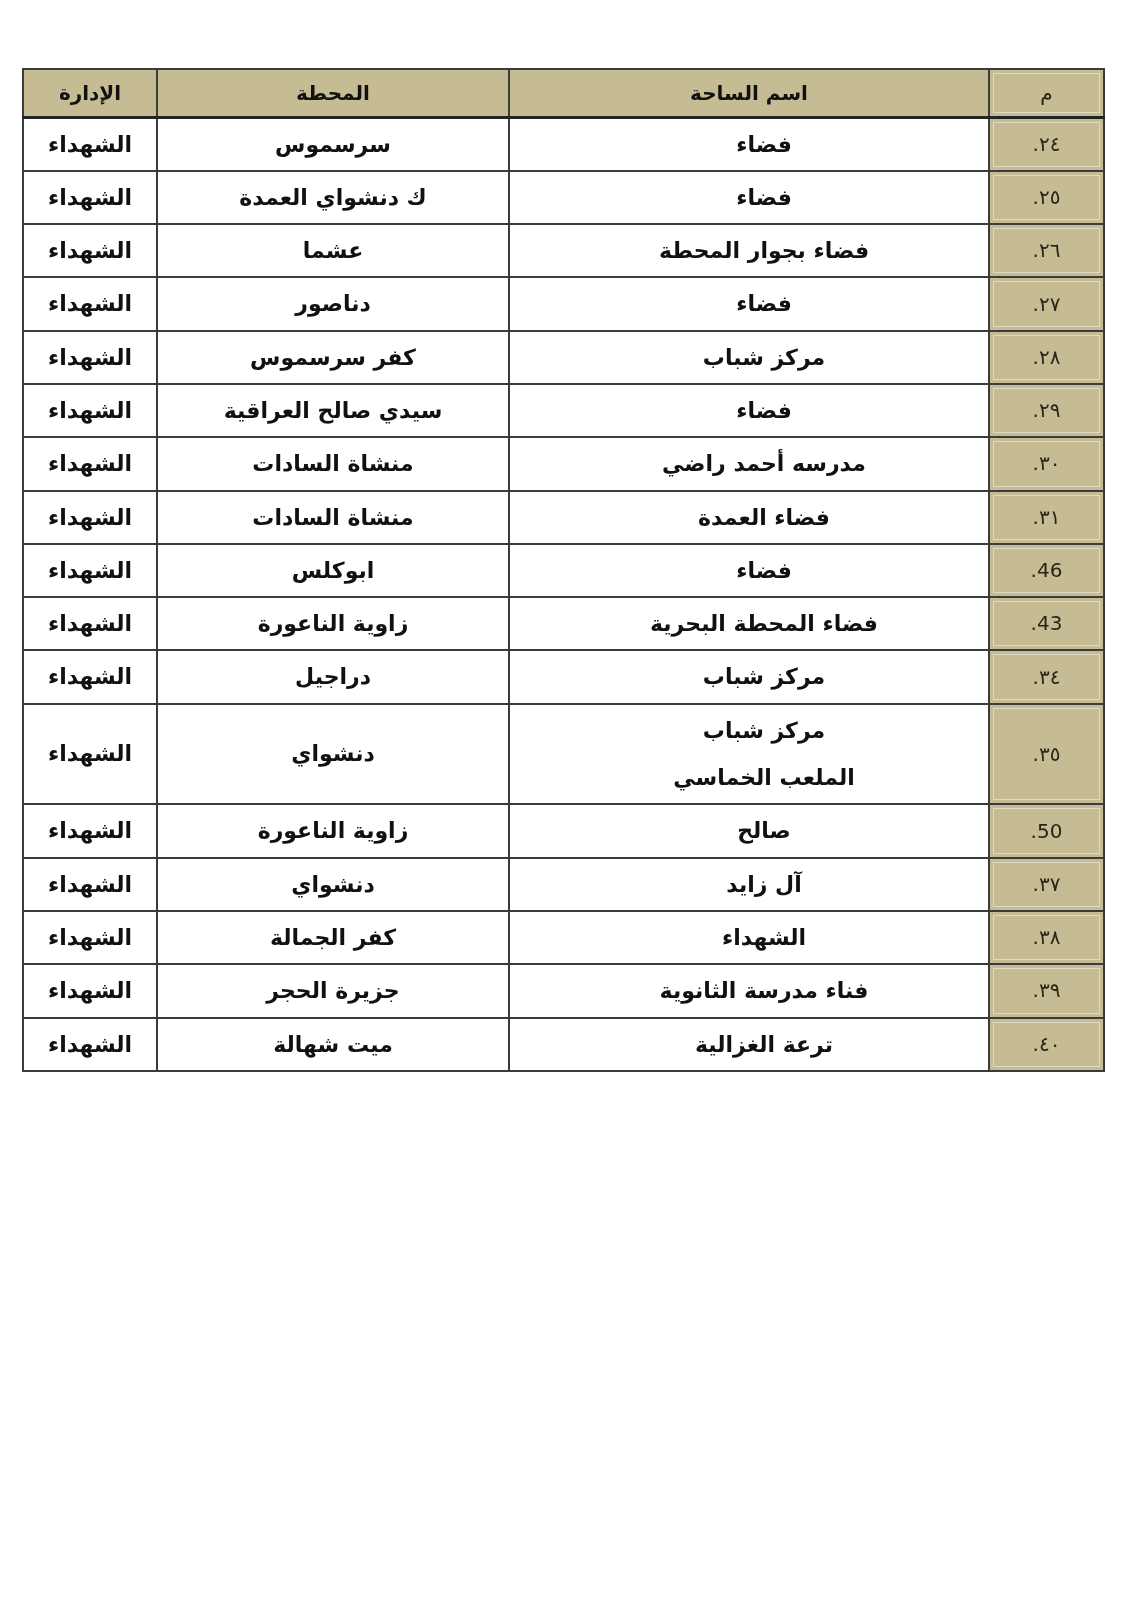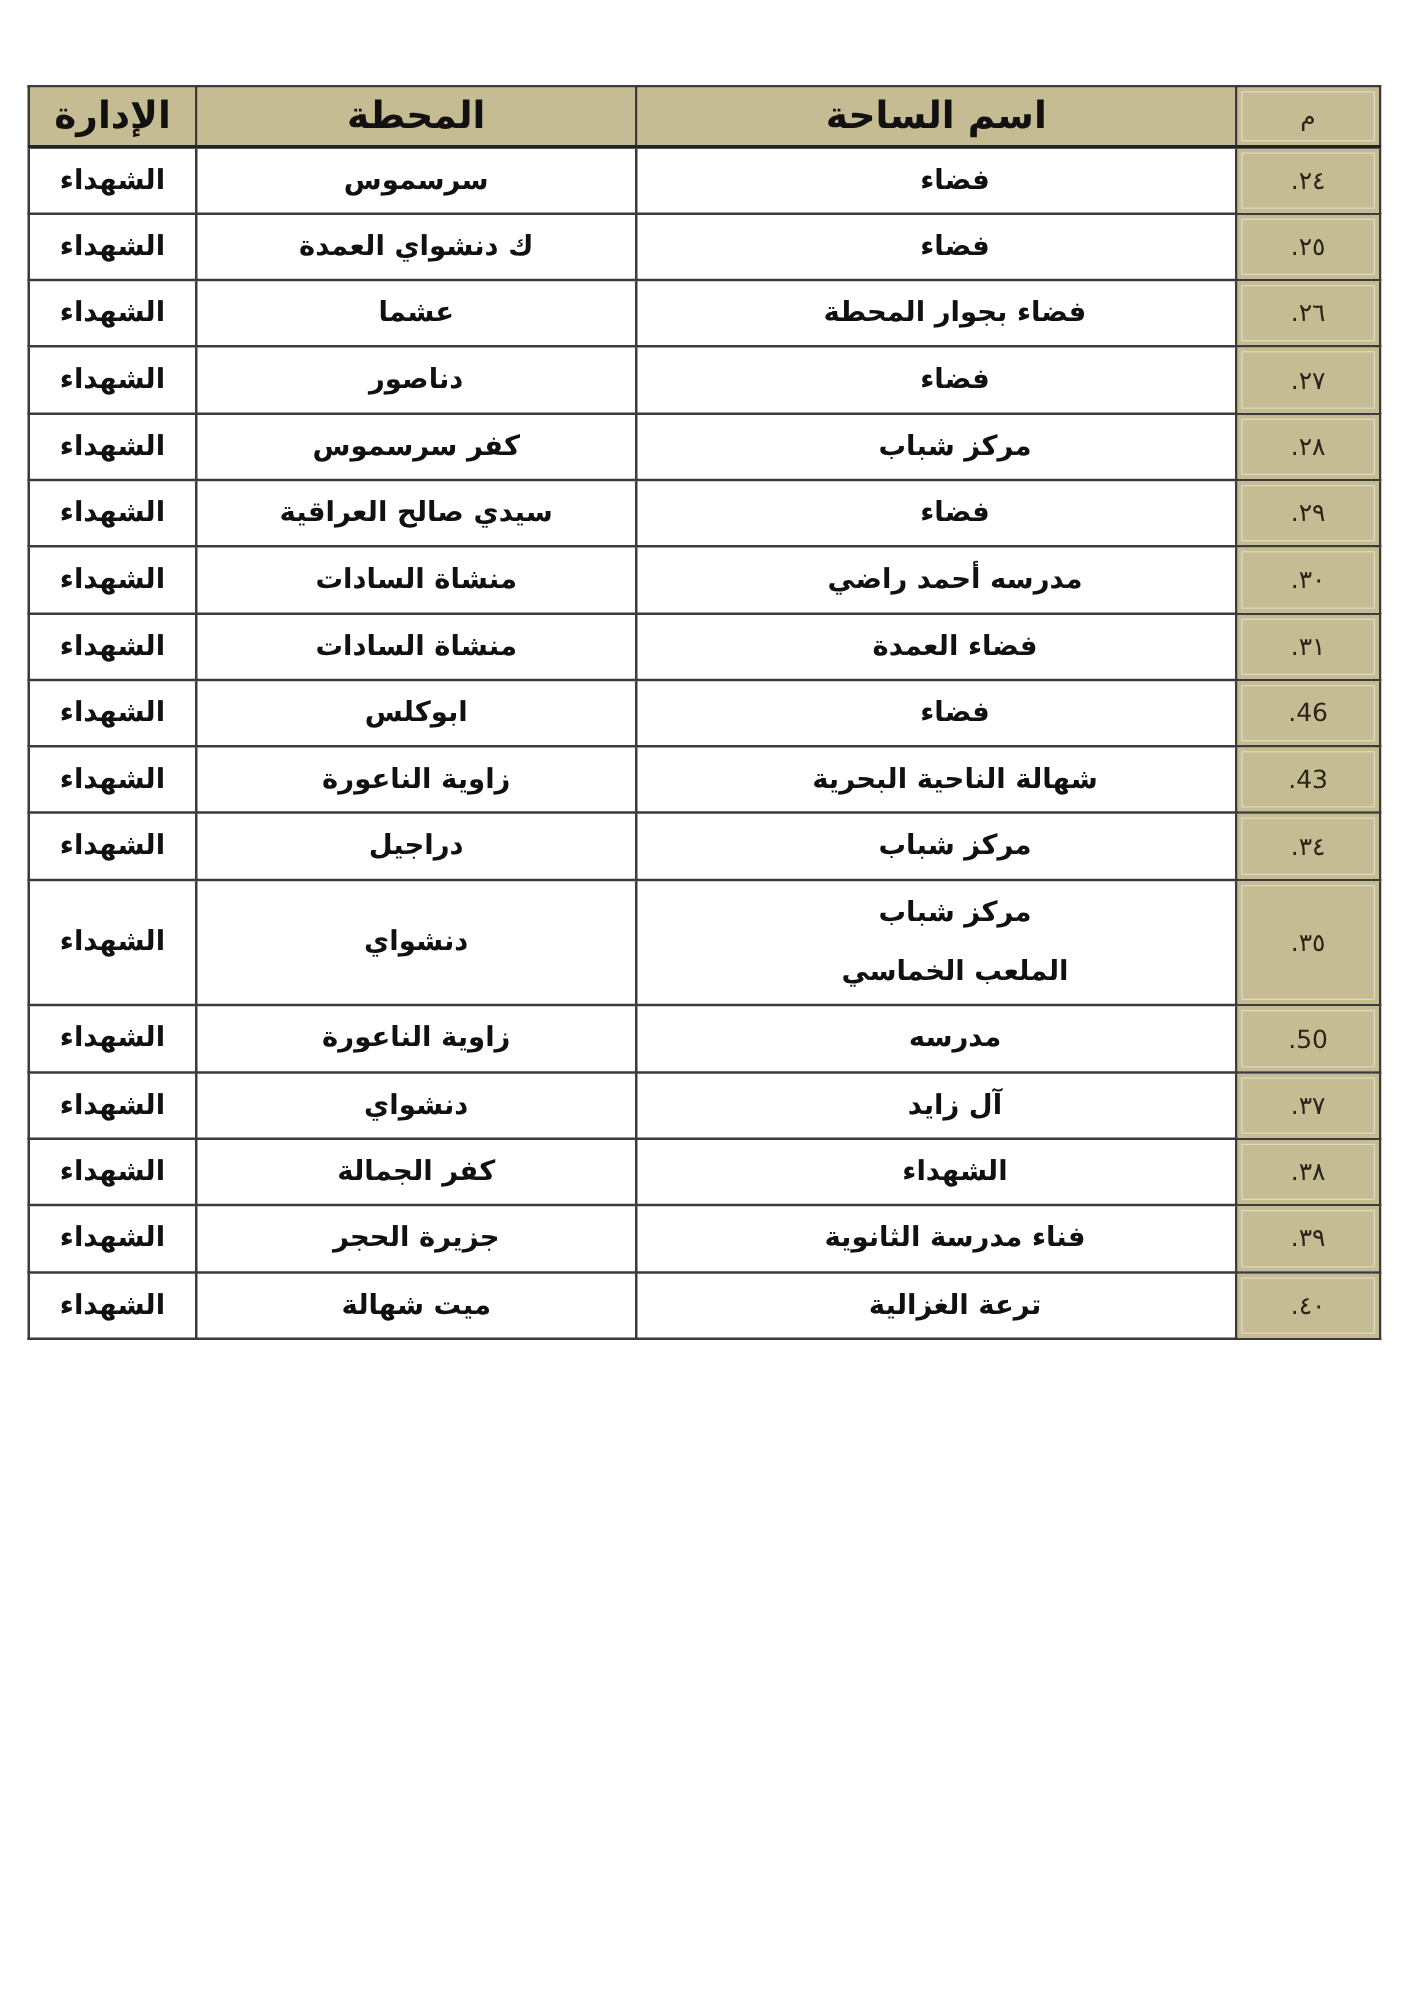--- a/index.html
+++ b/index.html
@@ -33,21 +33,21 @@
   th, td {
     border: 2px solid #3b3b3b;
     text-align: center;
     vertical-align: middle;
     padding: 2px 6px;
     overflow: hidden;
   }
   thead tr { height: 48px; }
   thead th {
     background: #c6bc94;
-    font-size: 30px;
+    font-size: 20px;
     font-weight: bold;
     border-bottom: 3px solid #242424;
   }
   tbody tr { height: 50px; }
   tbody td {
     font-size: 22px;
     font-weight: bold;
     line-height: 2.15;
     background: #ffffff;
   }
@@ -136,40 +136,40 @@
     <td class="cell-admin">الشهداء</td>
   </tr>
         <tr>
     <td class="cell-num">46.</td>
     <td class="cell-name">فضاء</td>
     <td class="cell-location">ابوكلس</td>
     <td class="cell-admin">الشهداء</td>
   </tr>
         <tr>
     <td class="cell-num">43.</td>
-    <td class="cell-name">شهالة الناحية البحرية</td>
+    <td class="cell-name">فضاء المحطة البحرية</td>
     <td class="cell-location">زاوية الناعورة</td>
     <td class="cell-admin">الشهداء</td>
   </tr>
         <tr>
     <td class="cell-num">٣٤.</td>
     <td class="cell-name">مركز شباب</td>
     <td class="cell-location">دراجيل</td>
     <td class="cell-admin">الشهداء</td>
   </tr>
         <tr>
     <td class="cell-num">٣٥.</td>
     <td class="cell-name">مركز شباب
 الملعب الخماسي</td>
     <td class="cell-location">دنشواي</td>
     <td class="cell-admin">الشهداء</td>
   </tr>
         <tr>
     <td class="cell-num">50.</td>
-    <td class="cell-name">مدرسه</td>
+    <td class="cell-name">صالح</td>
     <td class="cell-location">زاوية الناعورة</td>
     <td class="cell-admin">الشهداء</td>
   </tr>
         <tr>
     <td class="cell-num">٣٧.</td>
     <td class="cell-name">آل زايد</td>
     <td class="cell-location">دنشواي</td>
     <td class="cell-admin">الشهداء</td>
   </tr>
         <tr>

